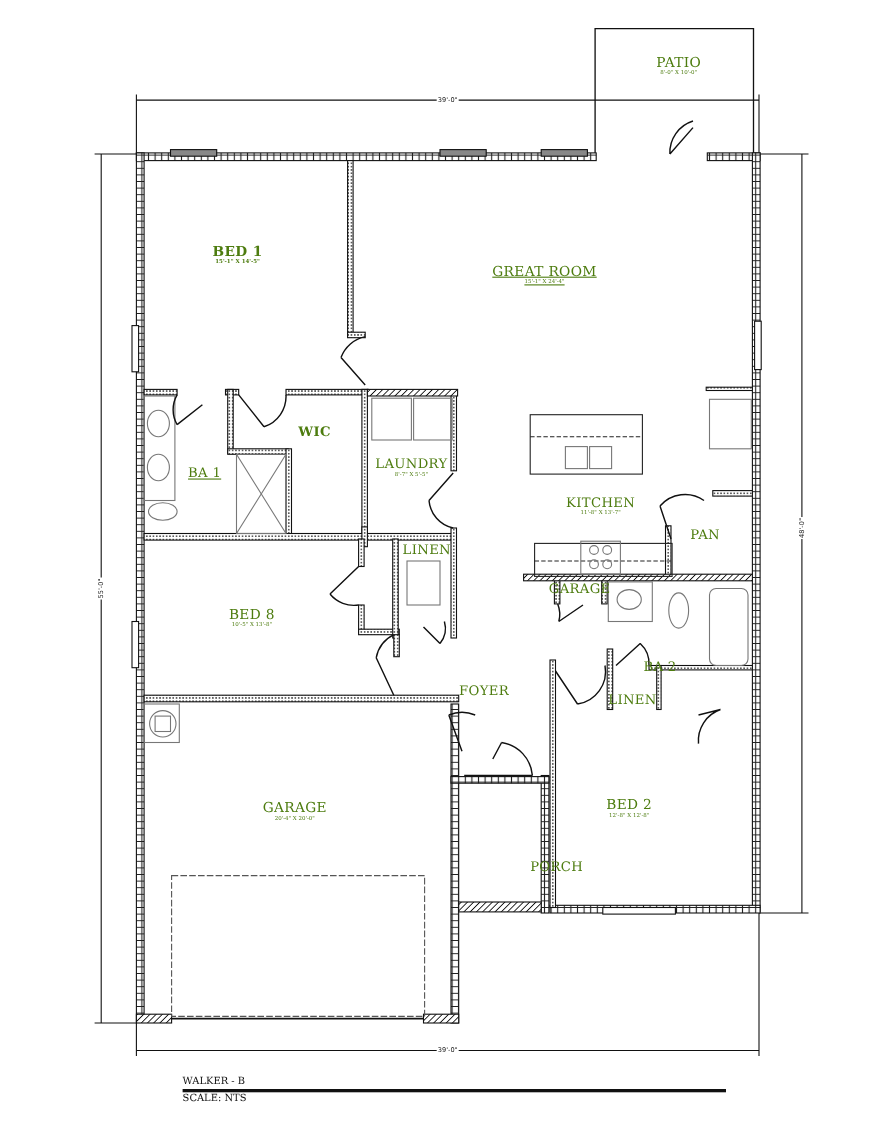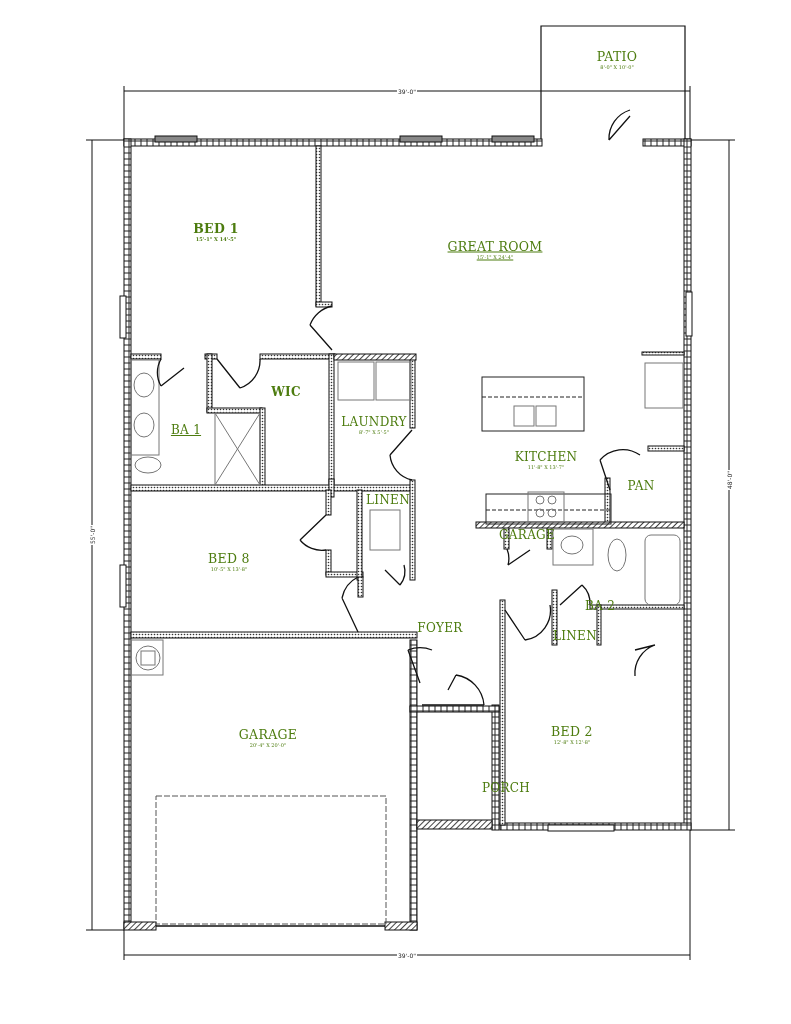--- a/index.html
+++ b/index.html
@@ -225,13 +225,15 @@
 <div class="label small" style="left:462px;top:788px;margin-left:44px;">
   <span class="name">PORCH</span>
 </div>
 
 <span class="dimtext" style="left:407px;top:91px;">39'-0"</span>
 <span class="dimtext" style="left:407px;top:955px;">39'-0"</span>
 <span class="dimtext v" style="left:92px;top:535px;">55'-0"</span>
 <span class="dimtext v" style="left:729px;top:480px;">48'-0"</span>
 
 <div class="titleblock">
+  <div class="t1">WALKER - B</div>
+  <div class="t2">SCALE: NTS</div>
 </div>
 
 </body></html>

